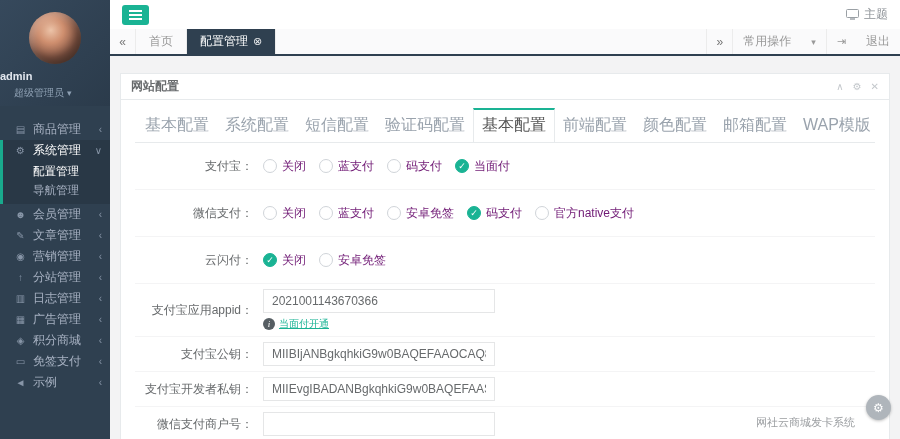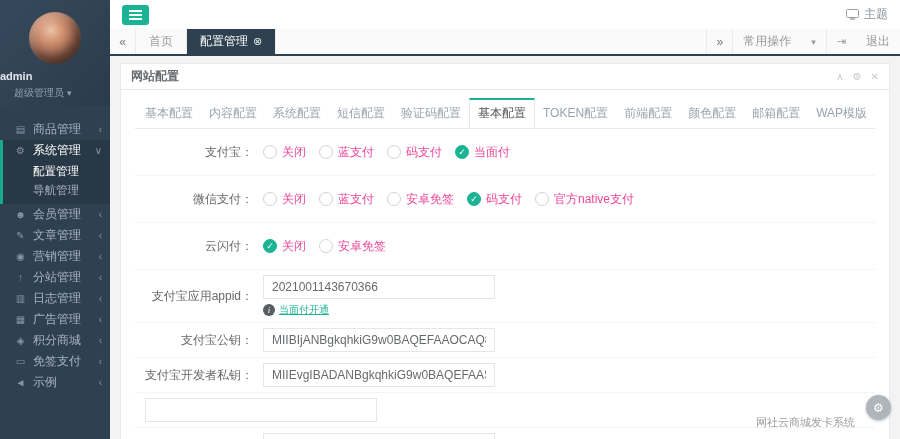--- a/index.html
+++ b/index.html
@@ -41,43 +41,43 @@
   .tscroll.right { border-right:none; border-left:1px solid #ececec; }
   #page-tabs { display:flex; align-items:stretch; }
   .ptab { padding:0 13px; display:flex; align-items:center; gap:5px; border-right:1px solid #ececec; cursor:pointer; white-space:nowrap; }
   .ptab.active { background:#2f4050; color:#fff; }
   .tclose { font-size:11px; opacity:.9; }
   .tabbar-right { margin-left:auto; display:flex; align-items:stretch; }
   .tbtn { padding:0 10px; display:flex; align-items:center; gap:20px; border-left:1px solid #ececec; cursor:pointer; white-space:nowrap; }
   .tbtn .caret { font-size:9px; }
   .tbtn .lg { font-size:11px; }
 
-  .content { flex:1; padding:7px 10px 0; overflow:hidden; }
+  .content { flex:1; padding:17px 10px 0; overflow:hidden; }
   .panel { background:#fff; border:1px solid #e7eaec; height:420px; }
   .panel-hd { height:26px; display:flex; align-items:center; padding:0 10px; border-bottom:1px solid #e7eaec; }
   .panel-title { font-size:12px; font-weight:bold; color:#676a6c; }
   .panel-tools { margin-left:auto; display:flex; gap:9px; color:#c4c8cc; font-size:10px; }
   .panel-tools span { cursor:pointer; }
   .panel-bd { padding:8px 14px 0; }
 
   #ptabs { display:flex; border-bottom:1px solid #e7eaec; padding:0 2px; overflow:hidden; }
-  .wtab { padding:7px 8px 6px; font-size:12px; color:#9aa3ad; cursor:pointer; white-space:nowrap; margin-bottom:-1px; }
+  .wtab { padding:7px 8px 6px; font-size:16px; color:#9aa3ad; cursor:pointer; white-space:nowrap; margin-bottom:-1px; }
   .wtab.active { background:#fff; border:1px solid #e7eaec; border-top:2px solid #1ab394; border-bottom:1px solid #fff; color:#555; padding-top:5px; }
 
   #form { }
   .form-row { display:flex; align-items:center; border-bottom:1px solid #f4f4f5; padding:5px 0; }
   .form-row.rrow { padding:11px 0; }
   .flabel { width:118px; flex:none; text-align:right; font-size:12px; color:#676a6c; white-space:nowrap; }
   .fctrl { margin-left:10px; display:flex; align-items:center; min-height:24px; }
   .fctrl.col { flex-direction:column; align-items:flex-start; }
   .radio-opt { display:flex; align-items:center; margin-right:13px; cursor:pointer; }
   .rdot { width:14px; height:14px; border-radius:50%; border:1px solid #d0d4d9; background:#fff; margin-right:5px;
     display:flex; align-items:center; justify-content:center; font-size:9px; color:#fff; flex:none; }
   .rdot.on { background:#1ab394; border-color:#1ab394; }
-  .ropt-label { font-size:12px; color:#ec4899; white-space:nowrap; }
+  .ropt-label { font-size:12px; color:#701a75; white-space:nowrap; }
   input.txt { width:232px; height:24px; border:1px solid #e5e6e7; padding:0 8px; font-size:12px; color:#676a6c;
     font-family:inherit; background:#fff; outline:none; }
   .help { display:flex; align-items:center; gap:4px; margin-top:4px; }
   .idot { width:12px; height:12px; border-radius:50%; background:#565e63; color:#fff; font-size:9px;
     display:flex; align-items:center; justify-content:center; font-style:italic; font-family:"Liberation Serif",serif; flex:none; }
   .help a { color:#1ab394; font-size:10px; text-decoration:underline; cursor:pointer; }
 
   .footer { position:absolute; right:0; bottom:8px; left:0; height:17px; line-height:16px; text-align:right;
     padding-right:45px; font-size:11px; color:#9a9da0; pointer-events:none; }
   .fab { position:absolute; right:9px; bottom:19px; width:25px; height:25px; border-radius:50%; background:#afb5bb;
@@ -231,26 +231,24 @@
           <span class="panel-title">网站配置</span>
           <div class="panel-tools">
             <span>∧</span>
             <span>⚙</span>
             <span>✕</span>
           </div>
         </div>
         <div class="panel-bd">
           <div id="ptabs">
               <div class="wtab">基本配置</div>
-              <div class="wtab">内容配置</div>
               <div class="wtab">系统配置</div>
               <div class="wtab">短信配置</div>
               <div class="wtab">验证码配置</div>
               <div class="wtab active">基本配置</div>
-              <div class="wtab">TOKEN配置</div>
               <div class="wtab">前端配置</div>
               <div class="wtab">颜色配置</div>
               <div class="wtab">邮箱配置</div>
               <div class="wtab">WAP模版</div>
             </div>
           <div id="form">
               <div class="form-row rrow">
                 <div class="flabel">支付宝：</div>
                 <div class="fctrl">
                   <label class="radio-opt">
@@ -325,20 +323,21 @@
                   <input class="txt" type="text" value="MIIBIjANBgkqhkiG9w0BAQEFAAOCAQ8AMIIBCgKCAQEAkPVErjszwLIGM89mux" style="">
                 </div>
               </div>
               <div class="form-row">
                 <div class="flabel">支付宝开发者私钥：</div>
                 <div class="fctrl">
                   <input class="txt" type="text" value="MIIEvgIBADANBgkqhkiG9w0BAQEFAASCBKgwggSkAgEAAoIBAQCp3NpqXy6F2" style="">
                 </div>
               </div>
               <div class="form-row">
+                <div class="flabel">微信支付商户号：</div>
                 <div class="fctrl">
                   <input class="txt" type="text" style="">
                 </div>
               </div>
               <div class="form-row">
                 <div class="flabel">微信支付APPID：</div>
                 <div class="fctrl">
                   <input class="txt" type="text" style="">
                 </div>
               </div>

